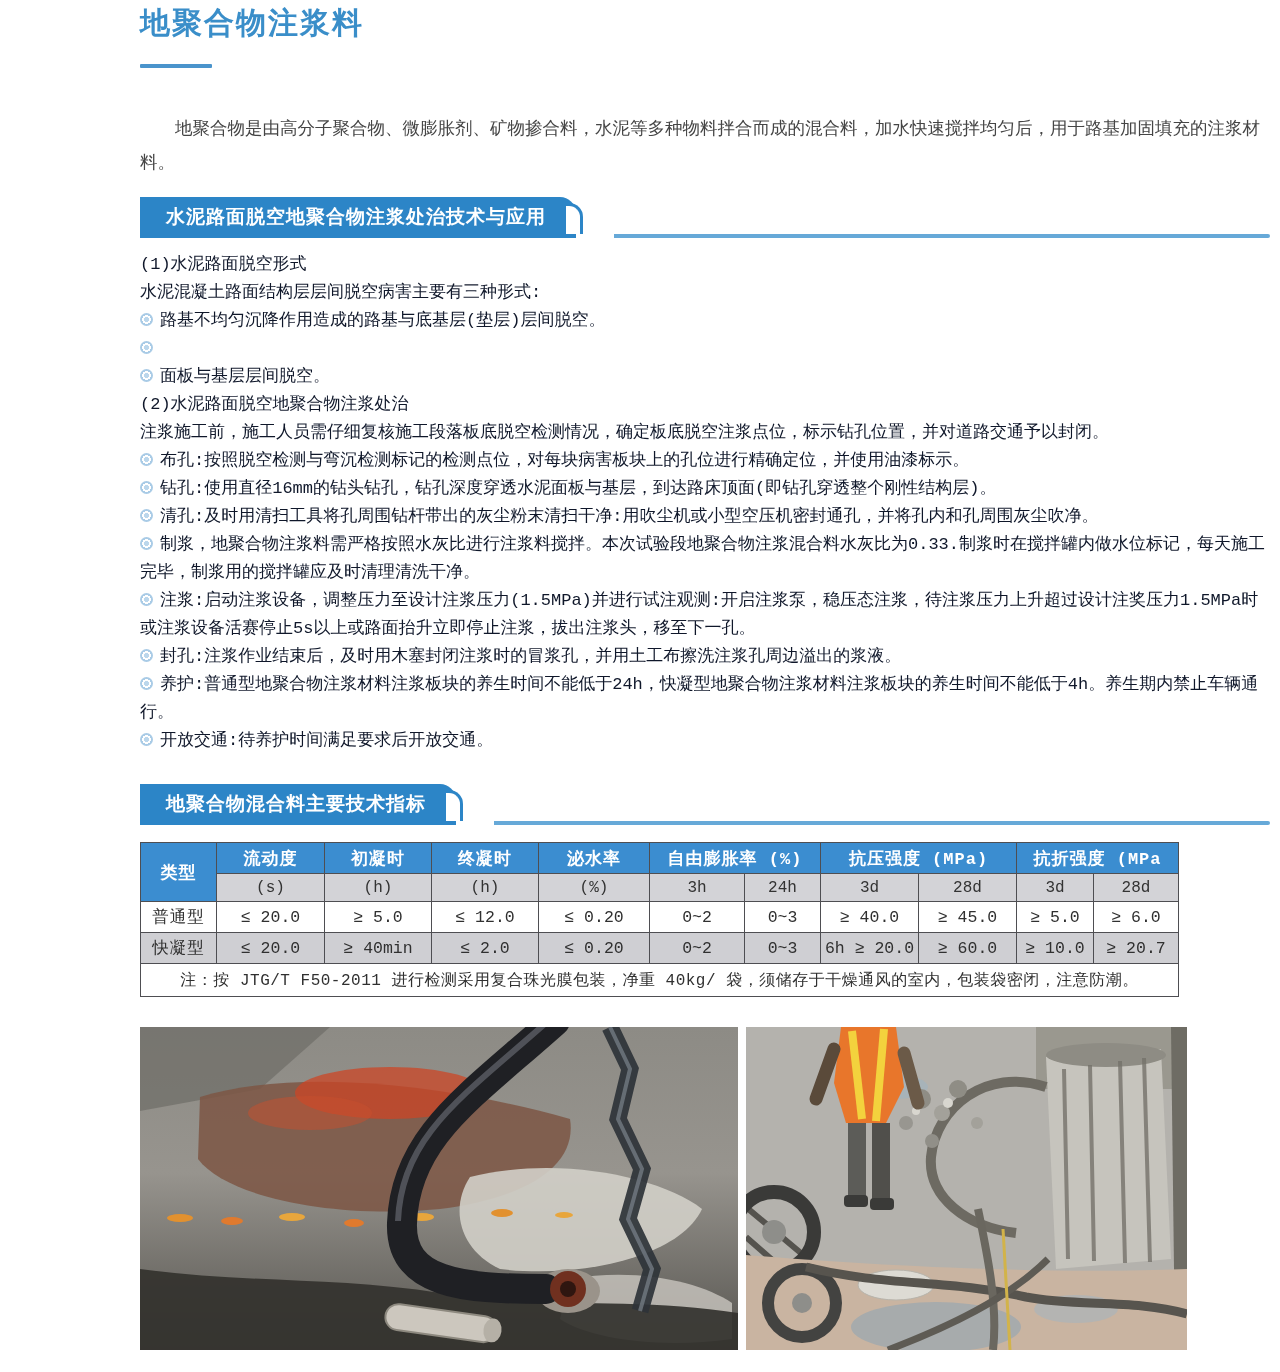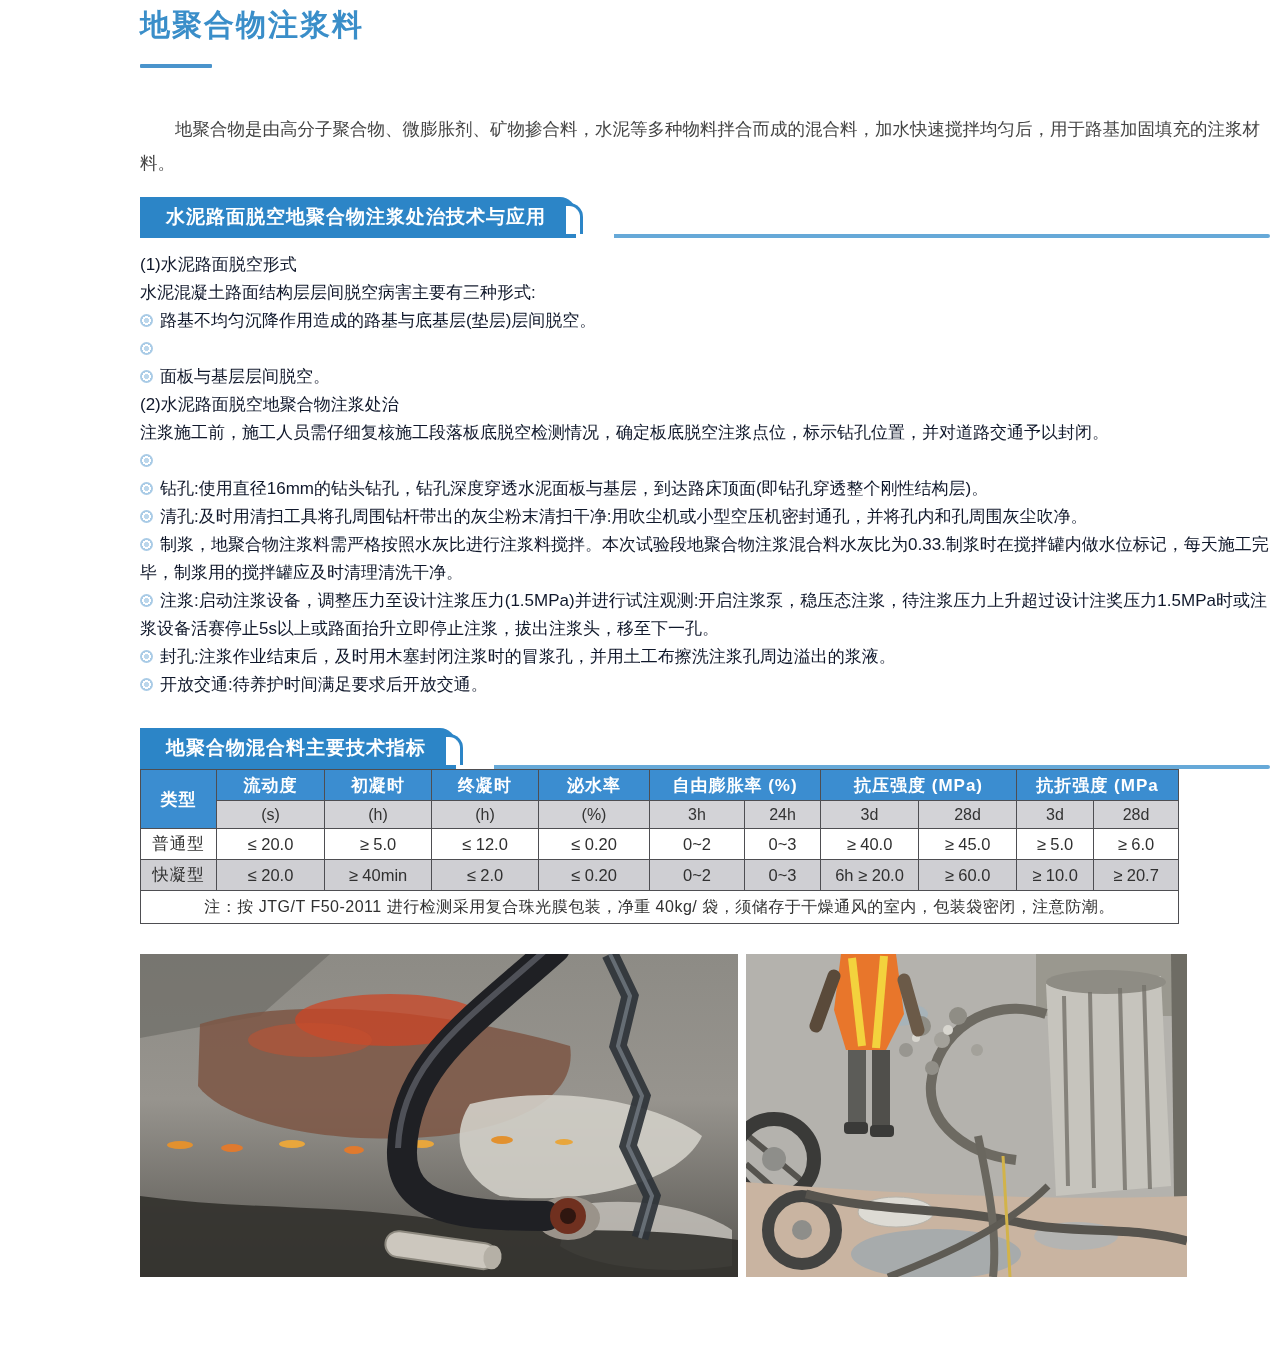--- a/index.html
+++ b/index.html
@@ -1,18 +1,18 @@
 <!DOCTYPE html>
 <html><head>
 <meta charset="utf-8">
 <style>
   html,body{margin:0;padding:0;background:#ffffff;}
   .page{
     position:relative;width:1280px;height:1372px;background:#ffffff;overflow:hidden;
-    font-family:Liberation Sans, sans-serif;color:#454545;
+    font-family:Liberation Mono, monospace;color:#454545;
     box-sizing:border-box;padding:6px 0 8px 140px;
   }
   .content{width:1130px;}
   h1.page-title{margin:0;font-size:30px;line-height:38px;font-weight:700;color:#3a8ec9;letter-spacing:2px;}
   .title-dash{width:72px;height:4px;background:#4a94cc;margin-top:20px;border-radius:1px;}
   p.intro{margin:44px 0 17px 0;font-size:17.5px;line-height:34px;color:#454545;text-indent:2em;width:1128px;}
   .banner{display:flex;align-items:flex-end;margin-top:20px;height:38px;width:1130px;gap:36px;}
   .banner.second{margin-top:32px;}
   .banner-tab{
     background:#2c85c7;color:#ffffff;font-size:19px;font-weight:700;letter-spacing:1px;
@@ -22,21 +22,21 @@
     content:"";position:absolute;right:-7px;top:6px;bottom:4px;width:14px;
     border-right:3px solid #2c85c7;border-top:3px solid #2c85c7;border-radius:0 14px 0 0;background:#ffffff;z-index:-1;
   }
   .banner-line{flex:1;height:4px;background:#66a9d8;margin-left:2px;border-radius:0 2px 2px 0;}
   .body-lines{margin-top:13px;width:1130px;}
   p.body-line{margin:0;font-size:17px;line-height:28px;color:#0f172a;}
   .bullet{
     display:inline-block;width:13px;height:13px;border-radius:50%;margin-right:7px;vertical-align:-1px;
     background:radial-gradient(closest-side,#bcd7ec 0 36%,#ffffff 36% 66%,#a9cbe6 66% 100%);
   }
-  table.spec-table{border-collapse:collapse;table-layout:fixed;width:1038px;border-radius:13px;}
+  table.spec-table{border-collapse:collapse;table-layout:fixed;width:1038px;margin-top:17px;border-radius:13px;}
   .spec-table th,.spec-table td{border:1px solid #4e4e52;text-align:center;padding:0 2px;overflow:hidden;}
   .spec-table .th-blue{background:#3b8dd0;color:#ffffff;font-size:17px;font-weight:700;height:30px;letter-spacing:1px;}
   .spec-table .th-unit{background:#d3d3d7;color:#333333;font-size:16px;font-weight:400;height:27px;}
   .spec-table td{font-size:16.5px;color:#303030;height:30px;background:#ffffff;}
   .spec-table td.row-type{letter-spacing:1px;}
   .spec-table tr.row-gray td{background:#cfcfd3;}
   .spec-table td.note-cell{font-size:16px;height:32px;background:#ffffff;letter-spacing:0.5px;}
   .photos{display:flex;gap:8px;margin-top:30px;}
   .photos figure{margin:0;}
   .photo svg{display:block;}
@@ -58,26 +58,27 @@
     </div>
 
     <div class="body-lines">
         <p class="body-line"><span>(1)水泥路面脱空形式</span></p>
         <p class="body-line"><span>水泥混凝土路面结构层层间脱空病害主要有三种形式:</span></p>
         <p class="body-line"><span class="bullet"></span><span>路基不均匀沉降作用造成的路基与底基层(垫层)层间脱空。</span></p>
         <p class="body-line"><span class="bullet"></span></p>
         <p class="body-line"><span class="bullet"></span><span>面板与基层层间脱空。</span></p>
         <p class="body-line"><span>(2)水泥路面脱空地聚合物注浆处治</span></p>
         <p class="body-line"><span>注浆施工前，施工人员需仔细复核施工段落板底脱空检测情况，确定板底脱空注浆点位，标示钻孔位置，并对道路交通予以封闭。</span></p>
-        <p class="body-line"><span class="bullet"></span></p>
+        <p class="body-line"><span class="bullet"></span><span>布孔:按照脱空检测与弯沉检测标记的检测点位，对每块病害板块上的孔位进行精确定位，并使用油漆标示。</span></p>
         <p class="body-line"><span class="bullet"></span><span>钻孔:使用直径16mm的钻头钻孔，钻孔深度穿透水泥面板与基层，到达路床顶面(即钻孔穿透整个刚性结构层)。</span></p>
         <p class="body-line"><span class="bullet"></span><span>清孔:及时用清扫工具将孔周围钻杆带出的灰尘粉末清扫干净:用吹尘机或小型空压机密封通孔，并将孔内和孔周围灰尘吹净。</span></p>
         <p class="body-line"><span class="bullet"></span><span>制浆，地聚合物注浆料需严格按照水灰比进行注浆料搅拌。本次试验段地聚合物注浆混合料水灰比为0.33.制浆时在搅拌罐内做水位标记，每天施工完毕，制浆用的搅拌罐应及时清理清洗干净。</span></p>
         <p class="body-line"><span class="bullet"></span><span>注浆:启动注浆设备，调整压力至设计注浆压力(1.5MPa)并进行试注观测:开启注浆泵，稳压态注浆，待注浆压力上升超过设计注奖压力1.5MPa时或注浆设备活赛停止5s以上或路面抬升立即停止注浆，拔出注浆头，移至下一孔。</span></p>
         <p class="body-line"><span class="bullet"></span><span>封孔:注浆作业结束后，及时用木塞封闭注浆时的冒浆孔，并用土工布擦洗注浆孔周边溢出的浆液。</span></p>
+        <p class="body-line"><span class="bullet"></span><span>养护:普通型地聚合物注浆材料注浆板块的养生时间不能低于24h，快凝型地聚合物注浆材料注浆板块的养生时间不能低于4h。养生期内禁止车辆通行。</span></p>
         <p class="body-line"><span class="bullet"></span><span>开放交通:待养护时间满足要求后开放交通。</span></p>
       </div>
 
     <div class="banner second">
       <div class="banner-tab">地聚合物混合料主要技术指标</div>
       <div class="banner-line"></div>
     </div>
 
     <table class="spec-table">
       <colgroup>

